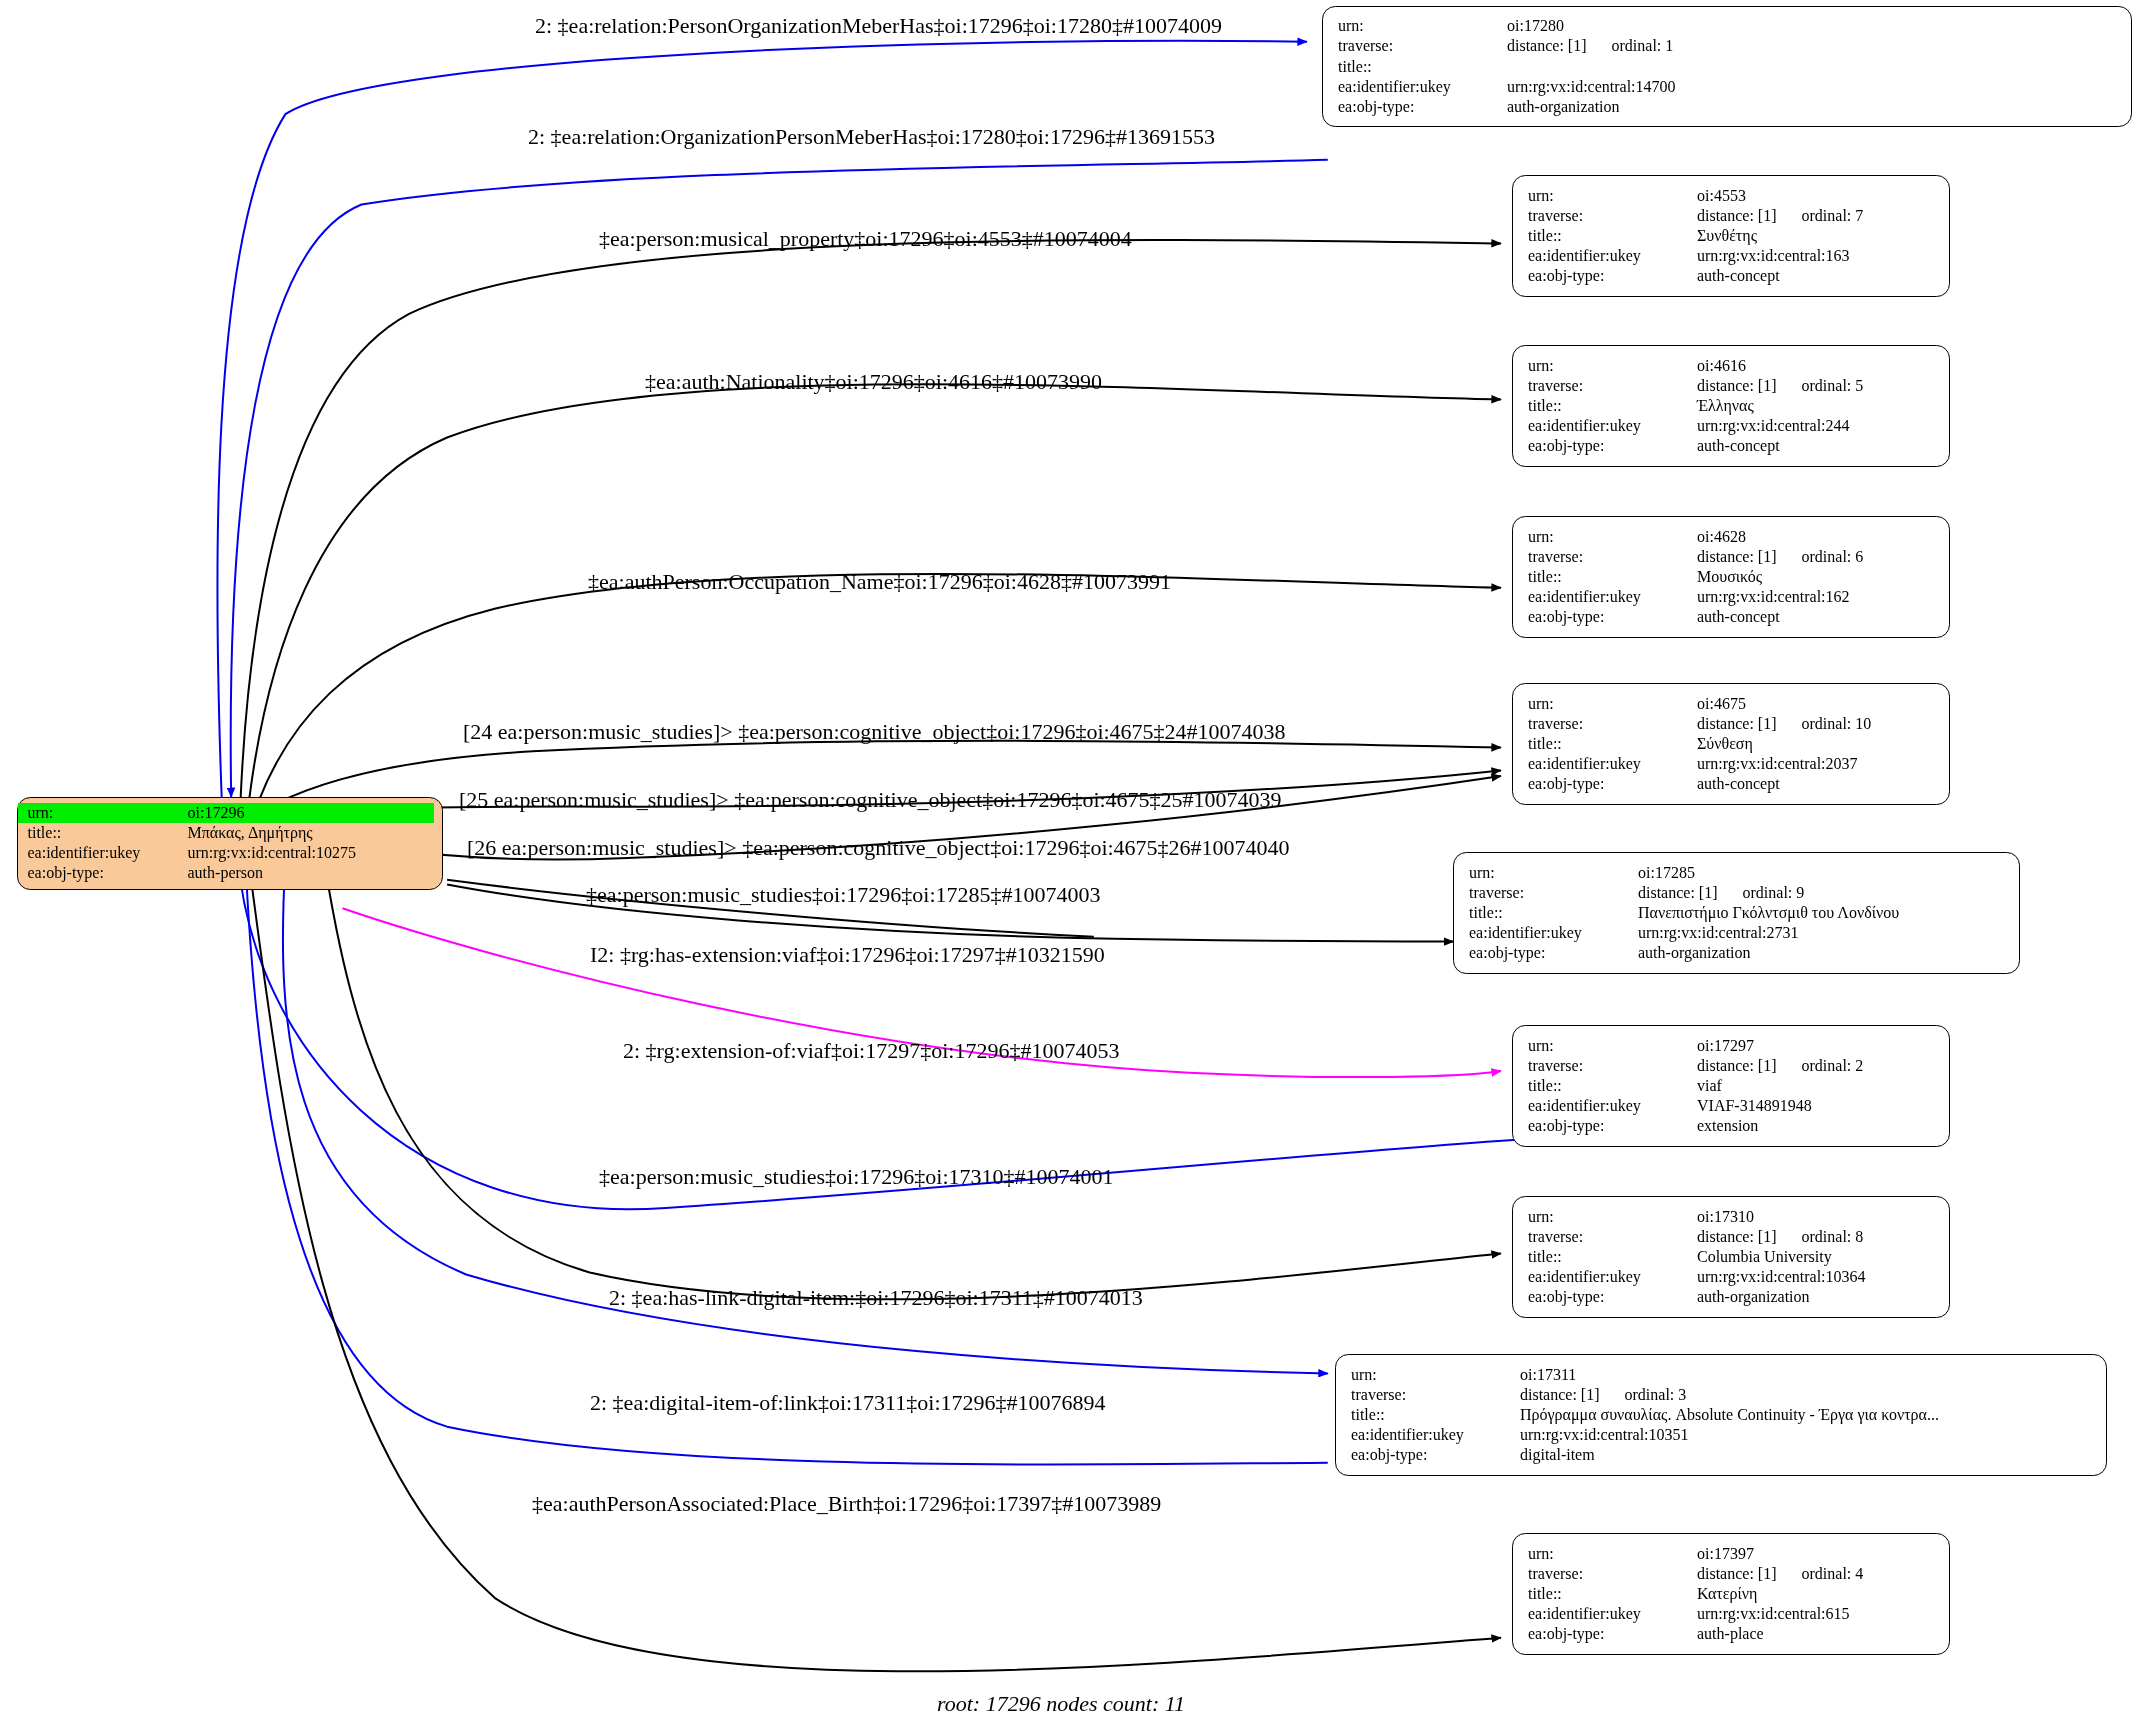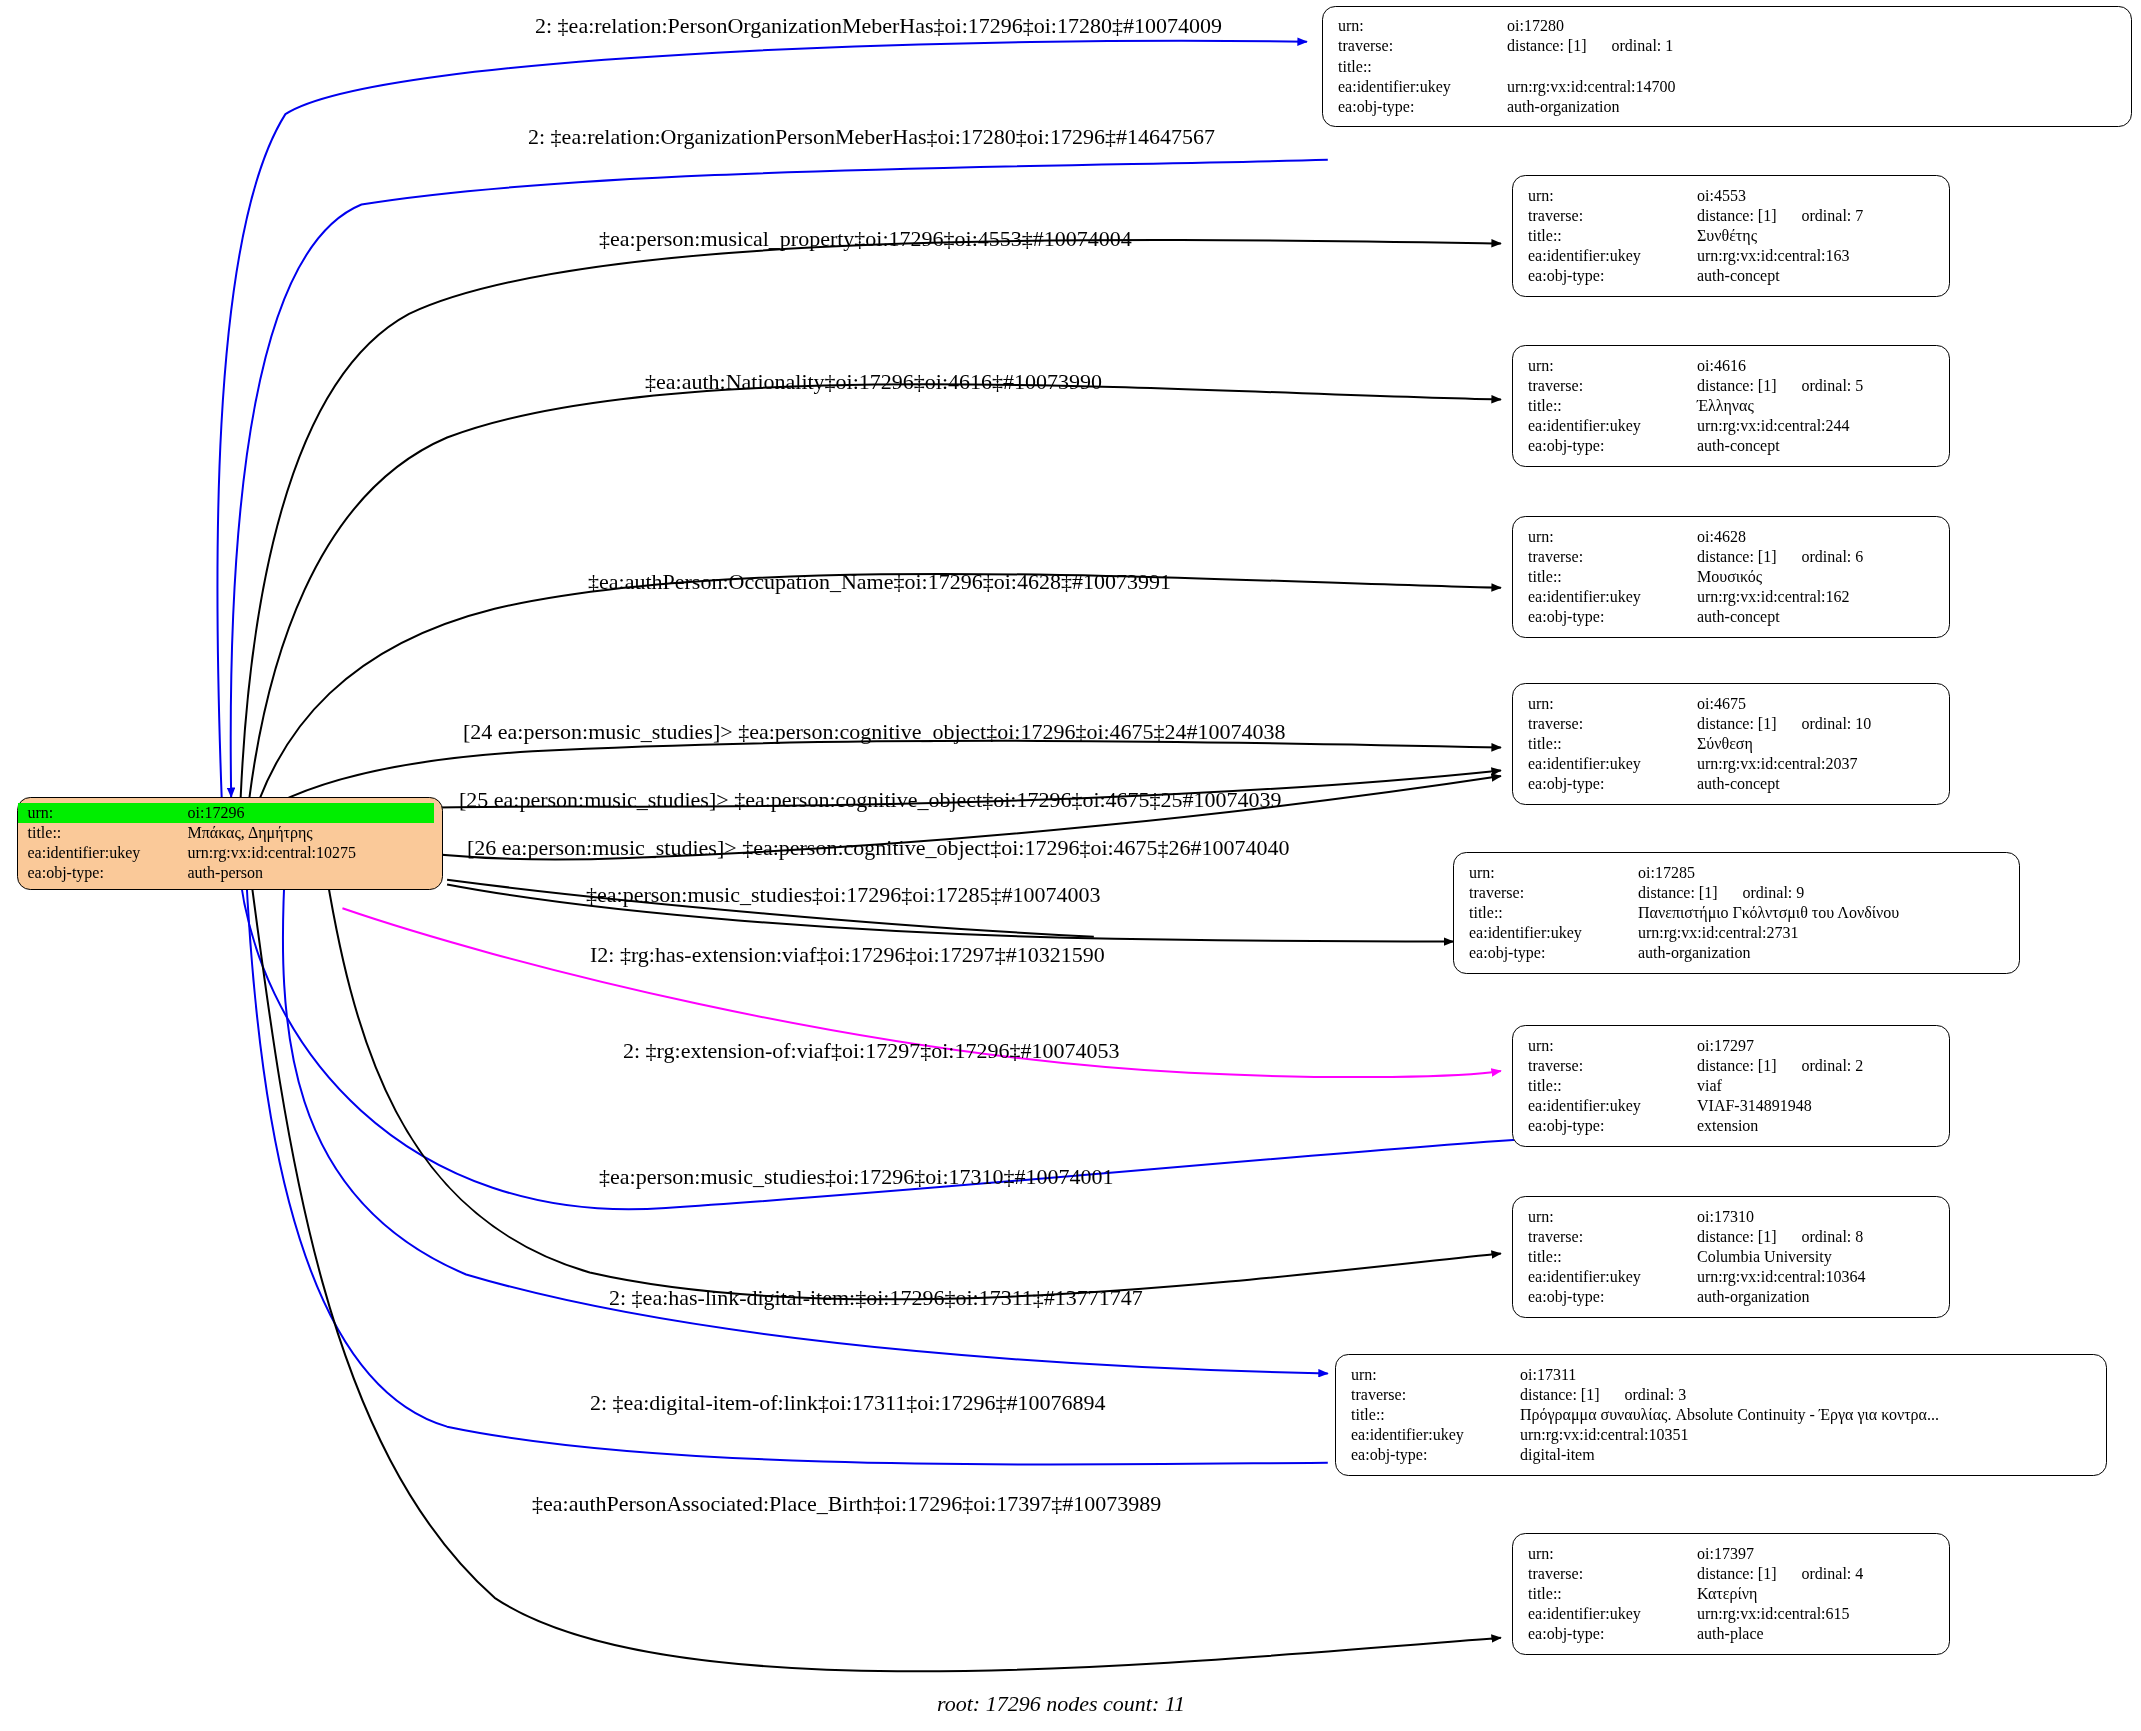--- a/index.html
+++ b/index.html
@@ -387,31 +387,31 @@
       <span class="k kcol-wide">ea:identifier:ukey</span>
       <span class="v">urn:rg:vx:id:central:615</span>
     </div>
     <div class="row">
       <span class="k kcol-wide">ea:obj-type:</span>
       <span class="v">auth-place</span>
     </div>
   </div>
 
   <div class="edge-label" style="left:535px;  top:15px;">2: ‡ea:relation:PersonOrganizationMeberHas‡oi:17296‡oi:17280‡#10074009</div>
-  <div class="edge-label" style="left:528px;  top:126px;">2: ‡ea:relation:OrganizationPersonMeberHas‡oi:17280‡oi:17296‡#14647567</div>
+  <div class="edge-label" style="left:528px;  top:126px;">2: ‡ea:relation:OrganizationPersonMeberHas‡oi:17280‡oi:17296‡#13691553</div>
   <div class="edge-label" style="left:599px;  top:228px;">‡ea:person:musical_property‡oi:17296‡oi:4553‡#10074004</div>
   <div class="edge-label" style="left:645px;  top:371px;">‡ea:auth:Nationality‡oi:17296‡oi:4616‡#10073990</div>
   <div class="edge-label" style="left:588px;  top:571px;">‡ea:authPerson:Occupation_Name‡oi:17296‡oi:4628‡#10073991</div>
   <div class="edge-label" style="left:463px;  top:721px;">[24 ea:person:music_studies]&gt; ‡ea:person:cognitive_object‡oi:17296‡oi:4675‡24#10074038</div>
   <div class="edge-label" style="left:459px;  top:789px;">[25 ea:person:music_studies]&gt; ‡ea:person:cognitive_object‡oi:17296‡oi:4675‡25#10074039</div>
   <div class="edge-label" style="left:467px;  top:837px;">[26 ea:person:music_studies]&gt; ‡ea:person:cognitive_object‡oi:17296‡oi:4675‡26#10074040</div>
   <div class="edge-label" style="left:586px;  top:884px;">‡ea:person:music_studies‡oi:17296‡oi:17285‡#10074003</div>
   <div class="edge-label" style="left:590px;  top:944px;">I2: ‡rg:has-extension:viaf‡oi:17296‡oi:17297‡#10321590</div>
   <div class="edge-label" style="left:623px;  top:1040px;">2: ‡rg:extension-of:viaf‡oi:17297‡oi:17296‡#10074053</div>
   <div class="edge-label" style="left:599px;  top:1166px;">‡ea:person:music_studies‡oi:17296‡oi:17310‡#10074001</div>
-  <div class="edge-label" style="left:609px;  top:1287px;">2: ‡ea:has-link-digital-item:‡oi:17296‡oi:17311‡#13771747</div>
+  <div class="edge-label" style="left:609px;  top:1287px;">2: ‡ea:has-link-digital-item:‡oi:17296‡oi:17311‡#10074013</div>
   <div class="edge-label" style="left:590px;  top:1392px;">2: ‡ea:digital-item-of:link‡oi:17311‡oi:17296‡#10076894</div>
   <div class="edge-label" style="left:532px;  top:1493px;text-align:right;">‡ea:authPersonAssociated:Place_Birth‡oi:17296‡oi:17397‡#10073989</div>
 
   <div class="footer-label" style="left:937px; top:1691px;font-style:italic;">root: 17296 nodes count: 11</div>
 
 </div>
 
 
 </body></html>

